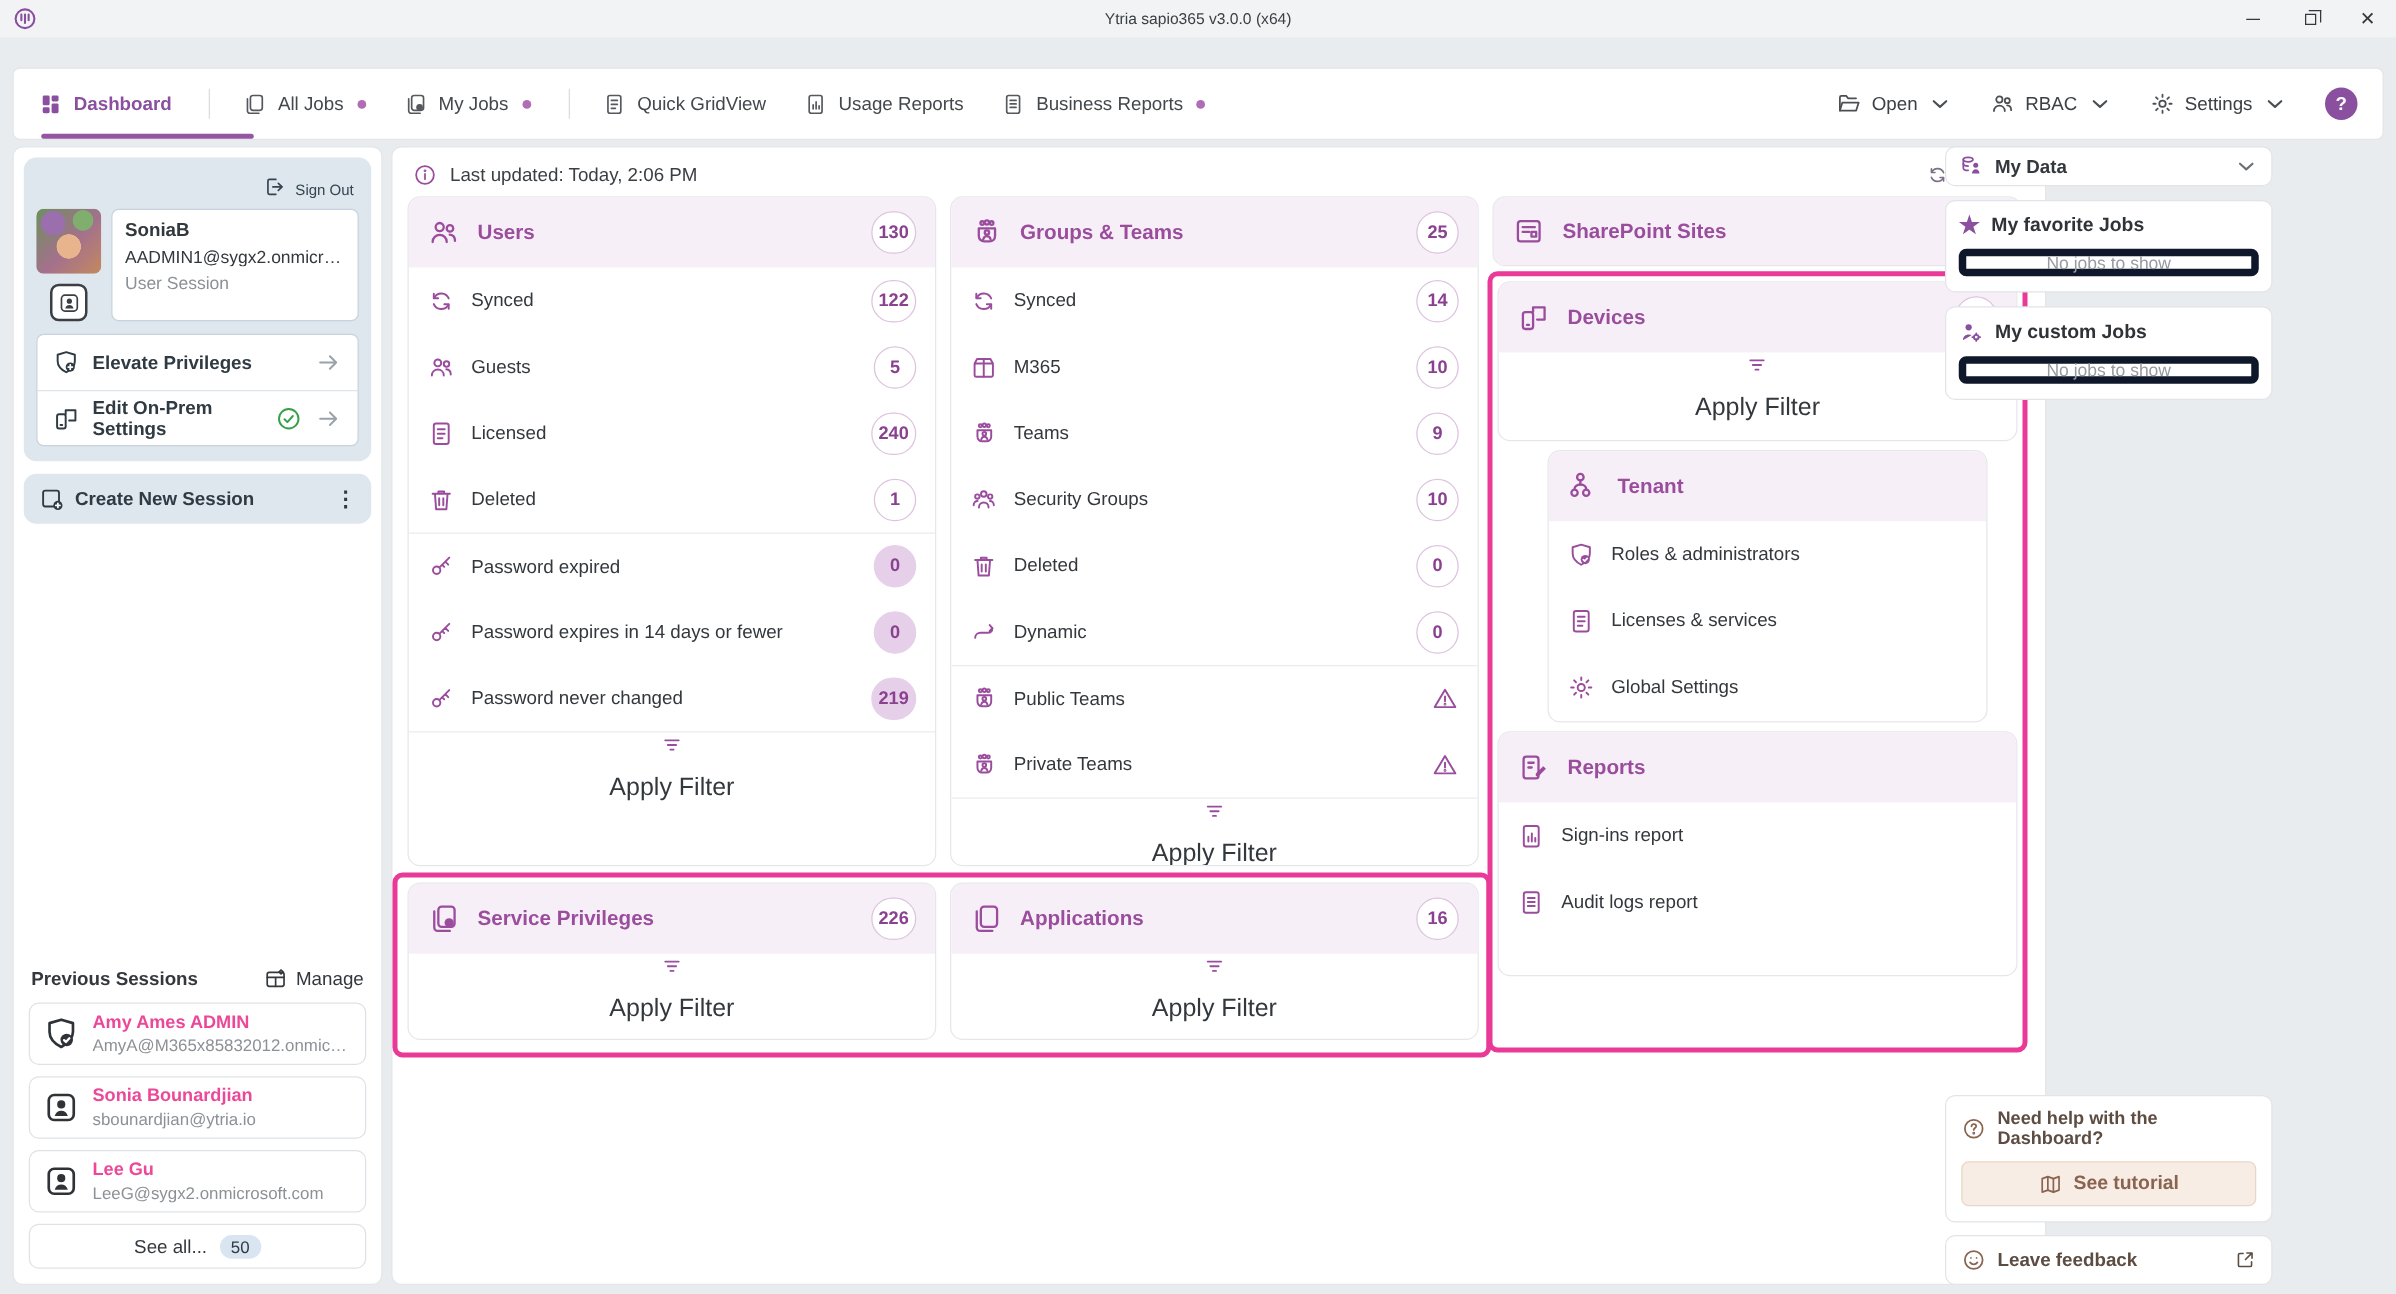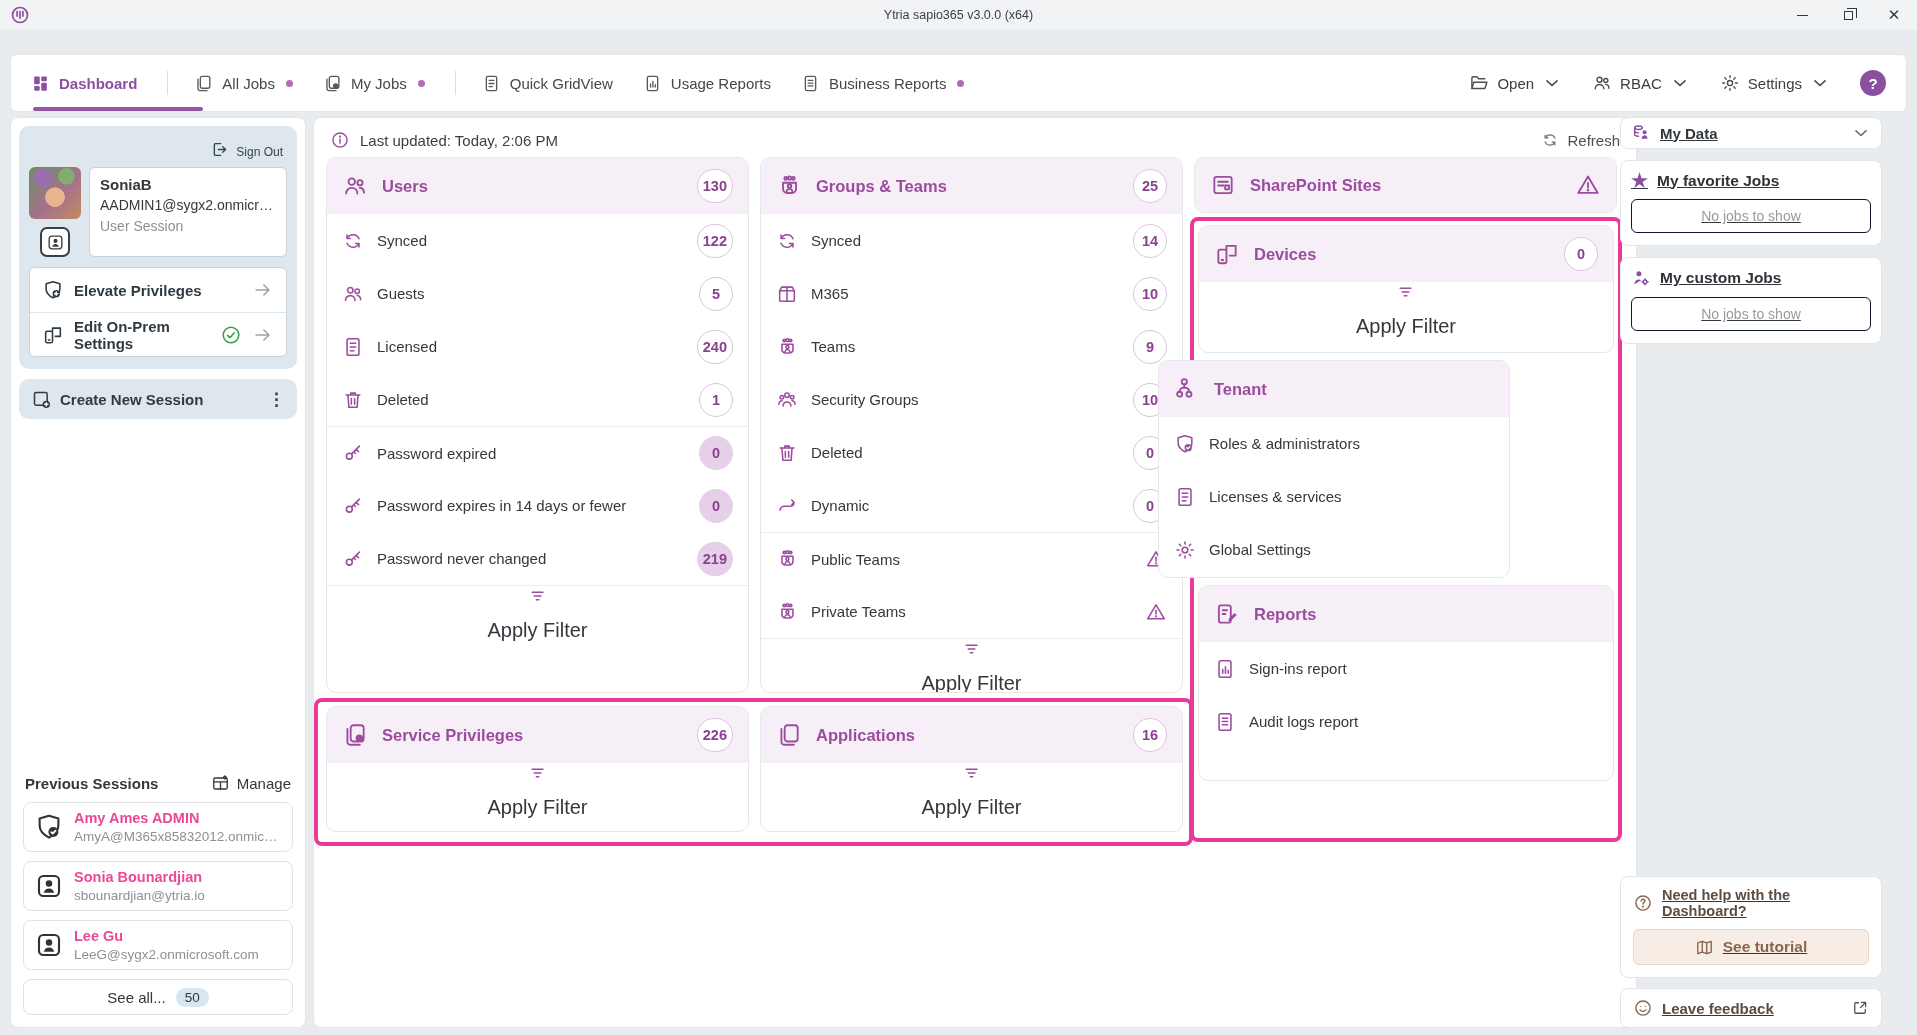--- a/index.html
+++ b/index.html
@@ -105,30 +105,30 @@
   .crow .lbl { flex:1; font-size:15px; color:#33383d; }
   .crow.divided { border-top:1px solid #ececef; }
   .warn { width:24px; height:24px; color:#a35aa7; }
   .af-row { border-top:1px solid #ececef; height:54px; display:flex; align-items:center; gap:13px; padding:0 15px;
     font-size:20px; color:#33383d;flex-direction:column; }
   .af-row .ic { color:#9a4d9d; width:20px; height:20px; }
 
   .hl-box { position:absolute; border:4px solid #e93a97; border-radius:8px; pointer-events:none; }
 
   
-  .rside { position:absolute; left:1620px; top:117px; width:262px; height:911px; display:flex; flex-direction:column;text-decoration:underline; }
+  .rside { position:absolute; left:1556px; top:117px; width:262px; height:911px; display:flex; flex-direction:column; }
   .rcard { background:#fff; border:1px solid #e2e4e7; border-radius:8px; }
   .mydata { height:32px; display:flex; align-items:center; gap:9px; padding:0 10px; font-size:15px; font-weight:700; color:#33383d; }
   .mydata .ic { width:20px; height:20px; color:#8a4f9e; }
   .mydata .chev { margin-left:auto; color:#6a6f74; }
   .jobs-card { margin-top:11px; padding:10px 10px 12px 10px; }
   .jobs-title { display:flex; align-items:center; gap:9px; font-size:15.5px; font-weight:700; color:#2f3338; }
   .jobs-title .star { color:#8a4f9e; font-size:19px; line-height:1; }
   .jobs-title .ic { width:20px; height:20px; color:#8a4f9e; }
-  .empty-box { margin-top:9px; height:34px; border:1px solid #0f172a; border-radius:6px;
+  .empty-box { margin-top:9px; height:22px; border:6px solid #0f172a; border-radius:6px;
     display:flex; align-items:center; justify-content:center; font-size:14px; color:#969b9f; }
   .help-card { padding:10px 12px 12px 12px; }
   .help-row { display:flex; align-items:center; gap:9px; font-size:14.5px; font-weight:700; color:#5d4c41; }
   .help-row .ic { width:20px; height:20px; color:#8a6450; }
   .tutorial-btn { margin-top:10px; height:36px; background:#f7ede5; border:1px solid #e8d6c8; border-radius:6px;
     display:flex; align-items:center; justify-content:center; gap:9px; font-size:15.5px; font-weight:700; color:#8a6450; }
   .tutorial-btn .ic { width:19px; height:19px; }
   .feedback-bar { margin-top:10px; height:40px; display:flex; align-items:center; gap:9px; padding:0 12px;
     font-size:15px; font-weight:700; color:#5d4c41; }
   .feedback-bar .ic { width:20px; height:20px; color:#8a6450; }
@@ -703,21 +703,21 @@
       <span class="badge">0</span>
     </div>
     <div class="af-row" style="border-top:none;height:66px">
       <svg class="ic">
           <use href="#i-filter"></use>
         </svg>
       <span>Apply Filter</span>
     </div>
   </div>
 
-  <div class="card" style="left:844px;top:242px;width:352px;height:218px">
+  <div class="card" style="left:924px;top:242px;width:352px;height:218px">
     <div class="chead">
       <svg class="ic">
           <use href="#i-org"></use>
         </svg>
       <span class="ct">Tenant</span>
     </div>
     <div class="crow">
       <svg class="ic">
           <use href="#i-shield-check"></use>
         </svg>

